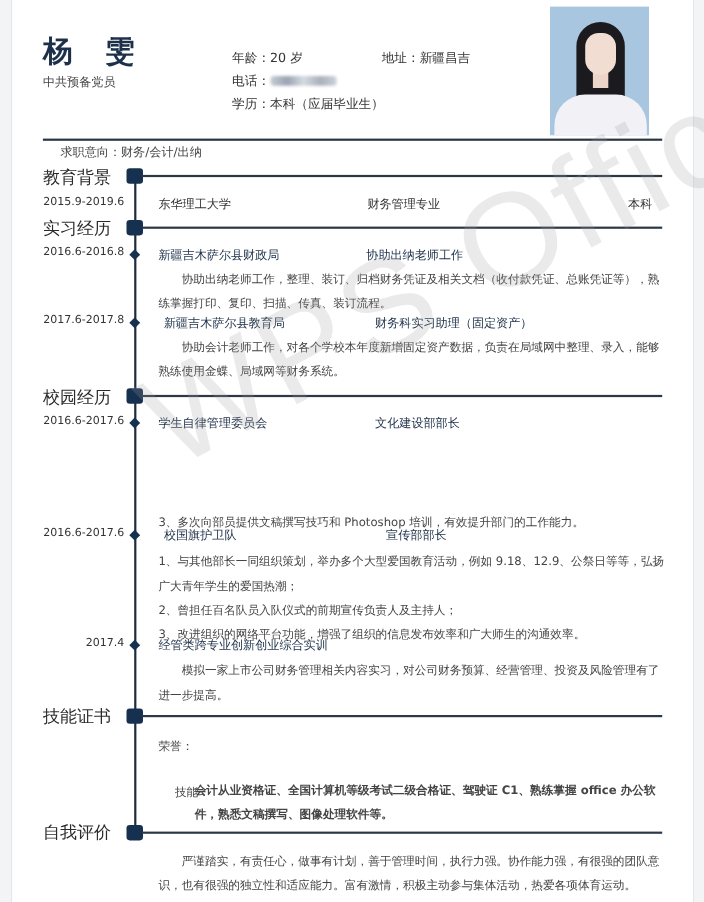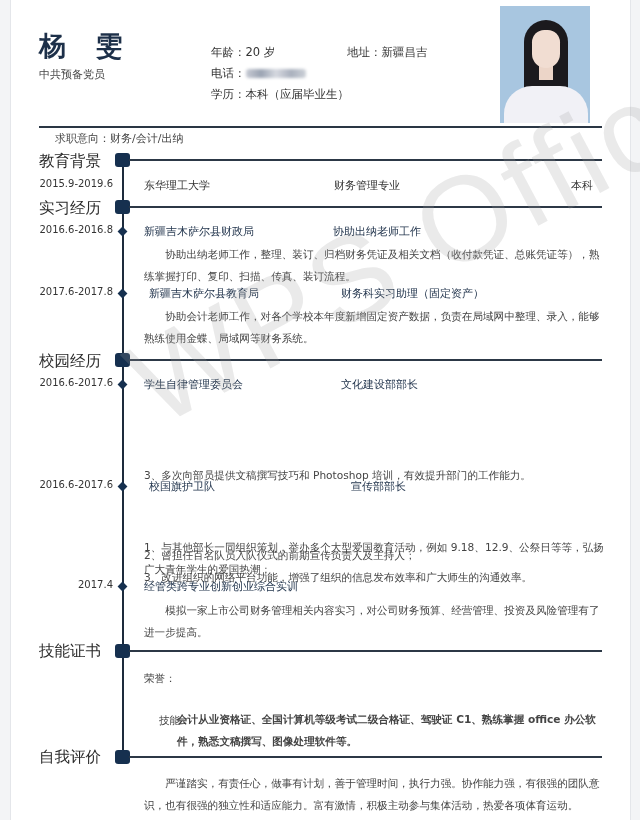--- a/index.html
+++ b/index.html
@@ -113,21 +113,21 @@
   <div class="date" style="top:377px;">2016.6-2017.6</div>
   <div class="diamond" style="top:381px;"></div>
   <div class="t ttl" style="left:133px;top:377px;">学生自律管理委员会</div>
   <div class="t ttl" style="left:330px;top:377px;">文化建设部部长</div>
   <div class="para" style="top:464px;">3、多次向部员提供文稿撰写技巧和 Photoshop 培训，有效提升部门的工作能力。</div>
 
   <div class="date" style="top:479px;">2016.6-2017.6</div>
   <div class="diamond" style="top:483px;"></div>
   <div class="t ttl" style="left:138px;top:479px;">校国旗护卫队</div>
   <div class="t ttl" style="left:340px;top:479px;">宣传部部长</div>
-  <div class="para" style="top:500px;margin-top:36px;">1、与其他部长一同组织策划，举办多个大型爱国教育活动，例如 9.18、12.9、公祭日等等，弘扬广大青年学生的爱国热潮；</div>
+  <div class="para" style="top:500px;">1、与其他部长一同组织策划，举办多个大型爱国教育活动，例如 9.18、12.9、公祭日等等，弘扬广大青年学生的爱国热潮；</div>
   <div class="para" style="top:544px;">2、曾担任百名队员入队仪式的前期宣传负责人及主持人；</div>
   <div class="para" style="top:566px;">3、改进组织的网络平台功能，增强了组织的信息发布效率和广大师生的沟通效率。</div>
 
   <div class="date" style="top:579px;">2017.4</div>
   <div class="diamond" style="top:583px;"></div>
   <div class="t ttl" style="left:133px;top:579px;">经管类跨专业创新创业综合实训</div>
   <div class="para" style="top:599px;">　　模拟一家上市公司财务管理相关内容实习，对公司财务预算、经营管理、投资及风险管理有了进一步提高。</div>
 
   <div class="sec-title" style="top:641px;">技能证书</div>
   <div class="sec-mark" style="top:644px;"></div>

